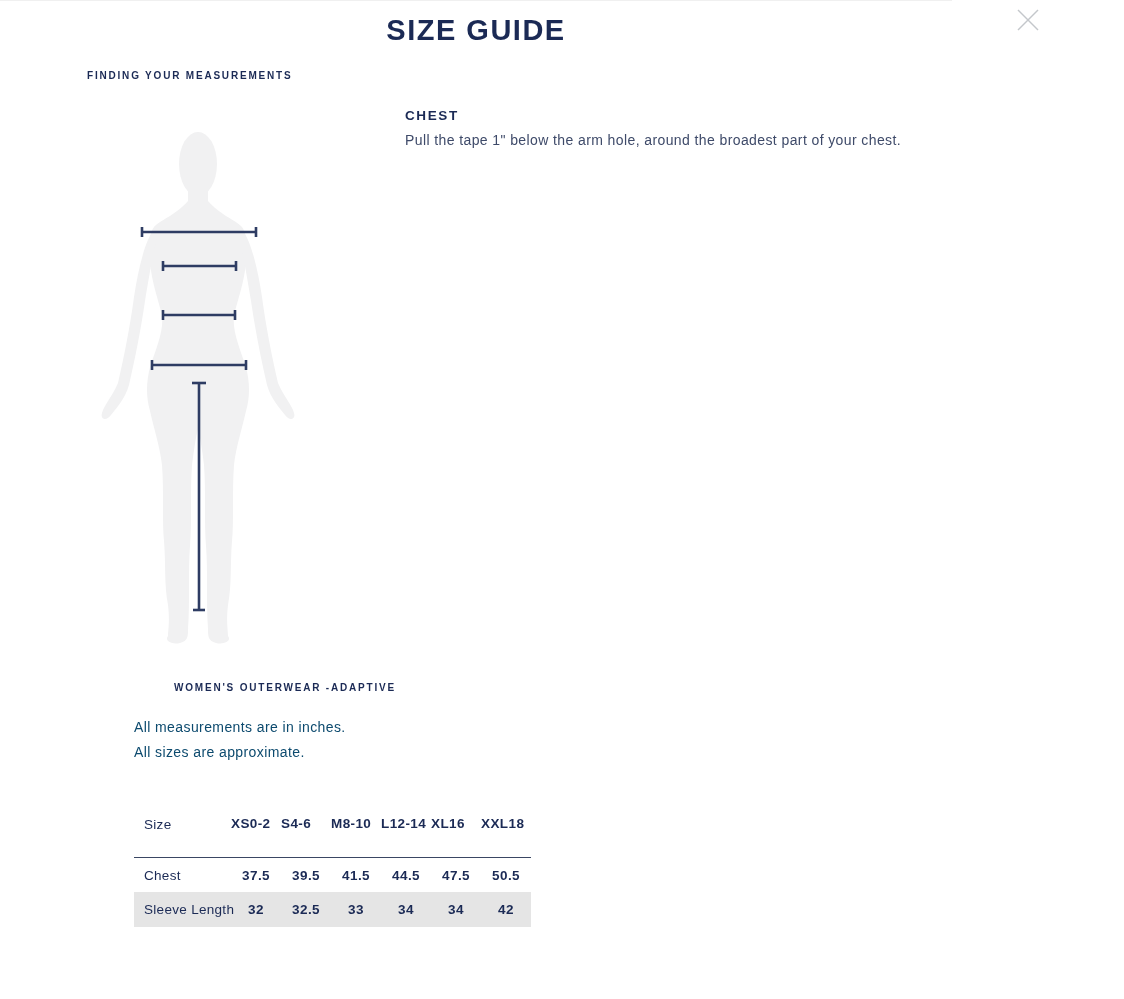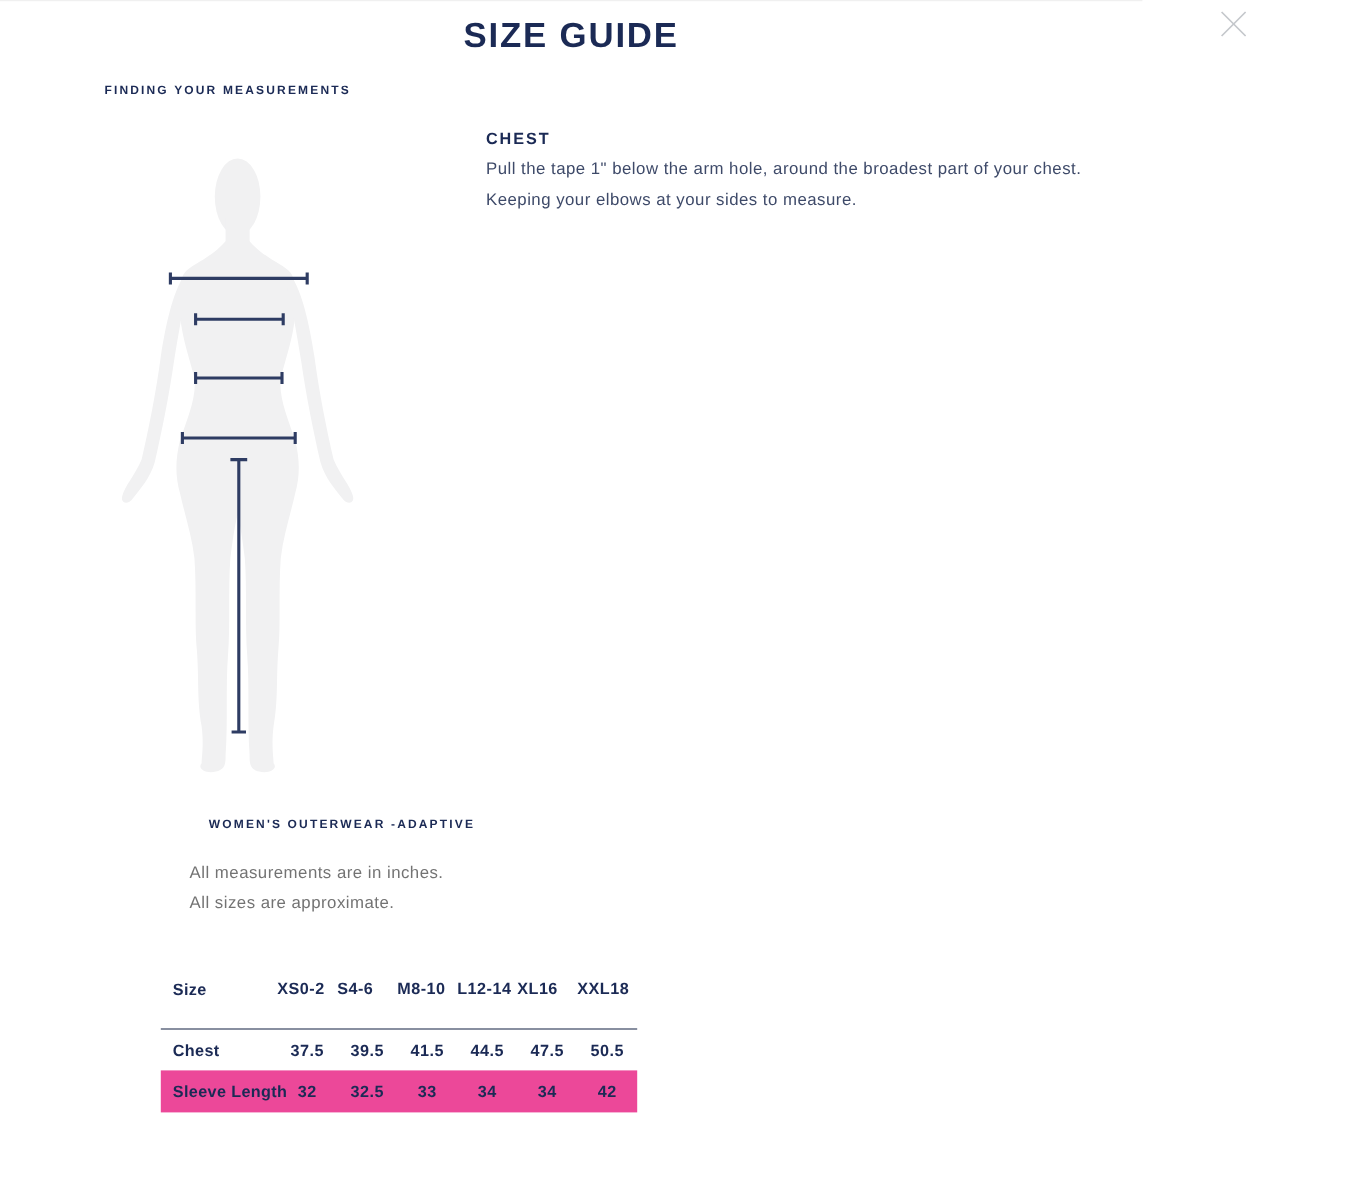--- a/index.html
+++ b/index.html
@@ -50,40 +50,40 @@
   .instr-line {
     font-size: 14px; font-weight: 400; letter-spacing: 0.4px;
     color: #3e4a69; line-height: 25.4px; white-space: nowrap;
   }
 
   .notes {
     position: absolute; top: 714px; left: 134px;
   }
   .note-line {
     font-size: 14px; letter-spacing: 0.4px;
-    color: #737373; line-height: 25.4px; white-space: nowrap; margin-left: 24px;
+    color: #0c4a6e; line-height: 25.4px; white-space: nowrap;
   }
 
   .size-table {
     position: absolute; top: 790px; left: 134px; width: 397px;
     font-size: 13.5px; color: #1b2a55;
   }
   .tbl-header {
     display: flex; height: 66px; align-items: stretch;
     border-bottom: 1.5px solid #3a4663;
   }
   .tbl-label-col { width: 97px; display: flex; align-items: center; padding-left: 10px; box-sizing: border-box; }
   .tbl-size-col {
     width: 50px; display: flex; flex-direction: row;
     align-items: center; justify-content: flex-start;
   }
   .tbl-size-col span { line-height: 26px; font-weight: 700; letter-spacing: 0.4px; }
-  .tbl-label { font-weight: 700; letter-spacing: 0.3px; white-space: nowrap; }
+  .tbl-label { font-weight: 400; letter-spacing: 0.3px; white-space: nowrap; }
   .tbl-row { display: flex; height: 34px; align-items: stretch; }
-  .tbl-row.alt { background: #ec4899; height: 35px; }
+  .tbl-row.alt { background: #e5e5e5; height: 35px; }
   .tbl-cell {
     width: 50px; display: flex; align-items: center; justify-content: center;
     font-weight: 600; letter-spacing: 0.4px;
   }
 </style>
 </head>
 <body>
 
 <div class="page">
 
@@ -171,21 +171,20 @@
         <line x1="101" y1="252" x2="101" y2="479"></line>
         <line x1="94" y1="252" x2="108" y2="252"></line>
         <line x1="95" y1="479" x2="107" y2="479"></line>
       </g>
     </svg>
   </div>
 
   <div class="instructions">
     <div class="instr-label">CHEST</div>
     <div class="instr-line">Pull the tape 1" below the arm hole, around the broadest part of your chest.</div>
-    <div class="instr-line">Keeping your elbows at your sides to measure.</div>
   </div>
 
   <div class="section-heading outerwear-heading">WOMEN'S OUTERWEAR -ADAPTIVE</div>
 
   <div class="notes">
     <div class="note-line">All measurements are in inches.</div>
     <div class="note-line">All sizes are approximate.</div>
   </div>
 
   <div class="size-table">

